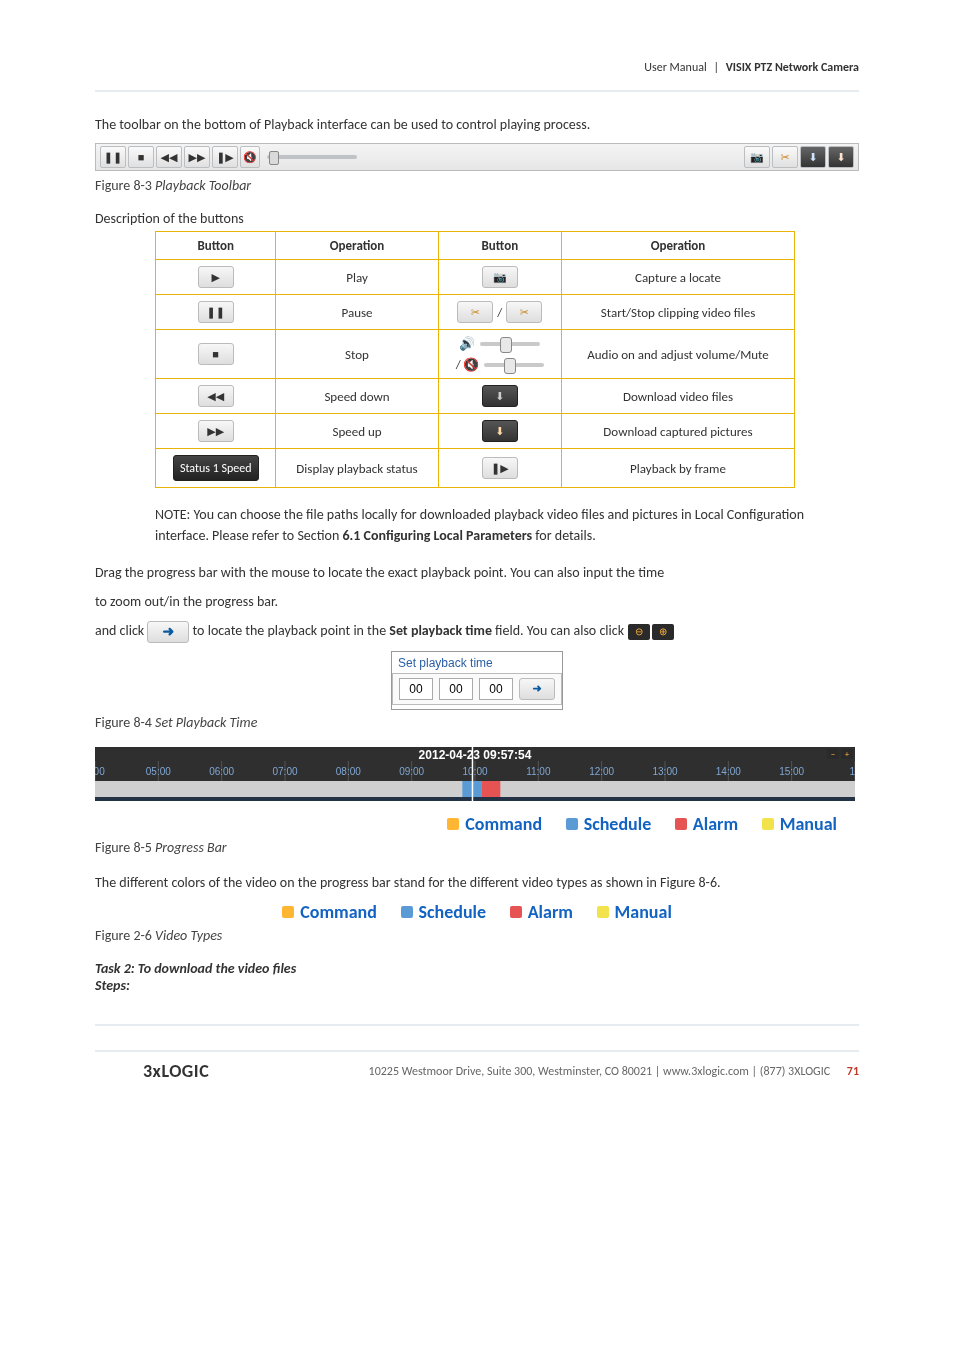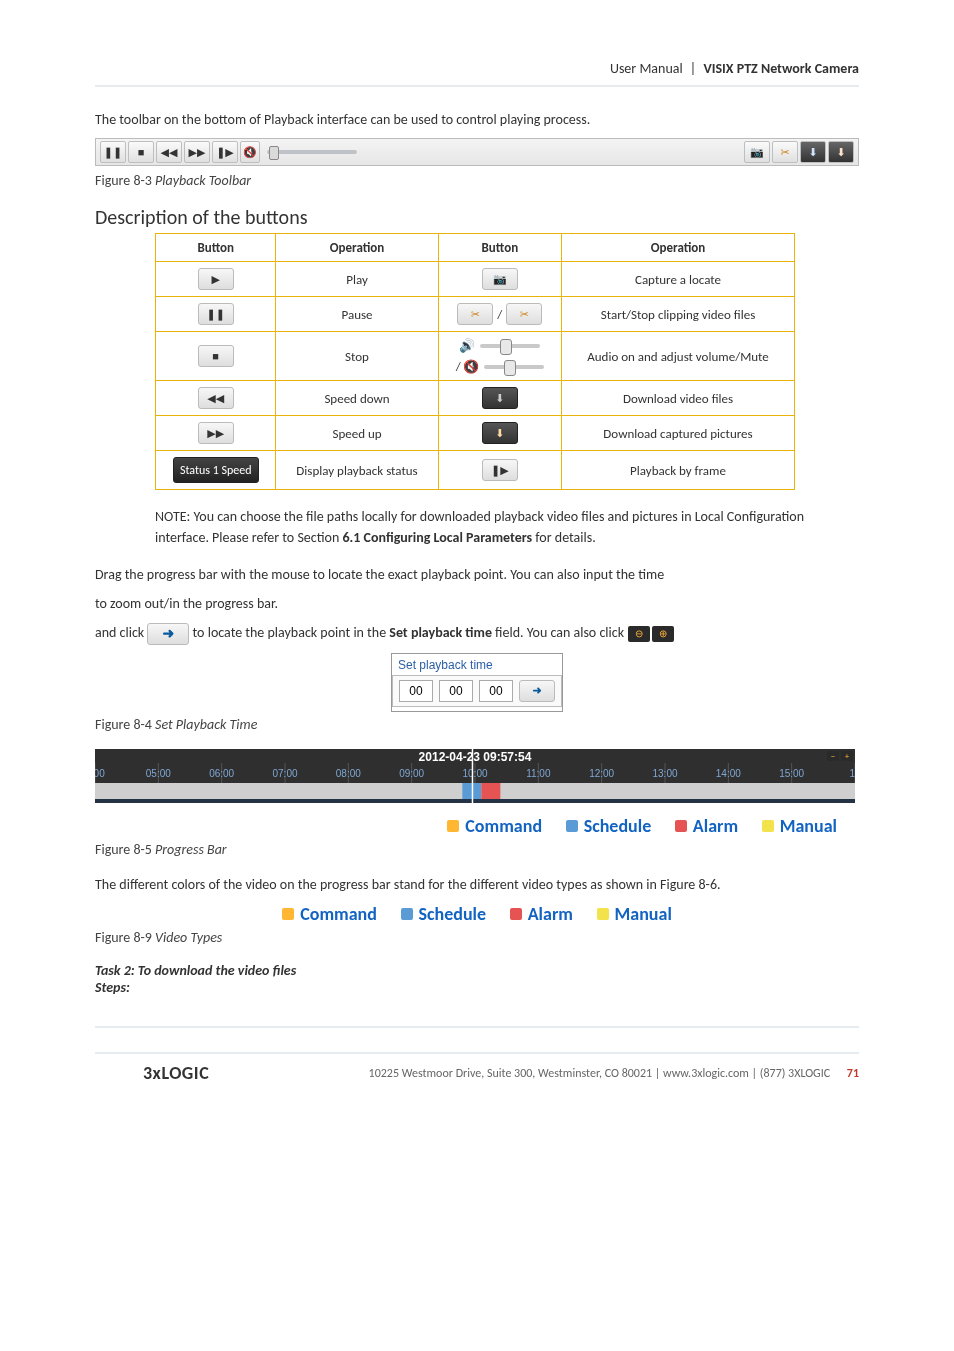--- a/index.html
+++ b/index.html
@@ -10,23 +10,23 @@
     color: #333333;
     width: 954px;
   }
   .page {
     padding: 60px 95px 30px 95px;
     box-sizing: border-box;
     width: 954px;
   }
   .header-line {
     text-align: right;
-    font-size: 14px;
+    font-size: 12px;
     color: #333;
-    margin-bottom: 8px;
+    margin-bottom: 16px;
   }
   .header-line .manual { font-weight: 400; }
   .header-line .pipe { margin: 0 4px; }
   .header-line .product { font-weight: bold; color:#333; }
   .hr-top {
     height: 2px;
     background: #e6ebf0;
     margin-bottom: 22px;
   }
   .body-text {
@@ -77,21 +77,21 @@
     border-radius: 2px;
   }
   .fig-caption {
     text-align: left;
     font-size: 14px;
     color: #444;
     margin: 4px 0 16px 0;
   }
   .fig-caption .ital { font-style: italic; }
   .table-heading {
-    font-size: 20px;
+    font-size: 14px;
     margin: 6px 0 4px 0;
   }
   table.ops {
     border-collapse: collapse;
     width: 640px;
     margin-left: 60px;
   }
   table.ops th, table.ops td {
     border: 1px solid #eab308;
     font-size: 13px;
@@ -441,21 +441,21 @@
     <span class="vt-item">
         <span class="vt-sw alm"></span>
         <span class="vt-label">Alarm</span>
       </span>
     <span class="vt-item">
         <span class="vt-sw man"></span>
         <span class="vt-label">Manual</span>
       </span>
   </div>
   <div class="fig-caption">
-    <span>Figure 8-9</span> <span class="ital">Video Types</span>
+    <span>Figure 2-6</span> <span class="ital">Video Types</span>
   </div>
 
   <div class="task-line">Task 2: To download the video files</div>
   <div class="steps-line">Steps:</div>
 
   <div class="hr-footer"></div>
   <div class="footer">
     <span class="logo">3xLOGIC</span>
     <span>
       <span>10225 Westmoor Drive, Suite 300, Westminster, CO 80021 | www.3xlogic.com | (877) 3XLOGIC</span>

